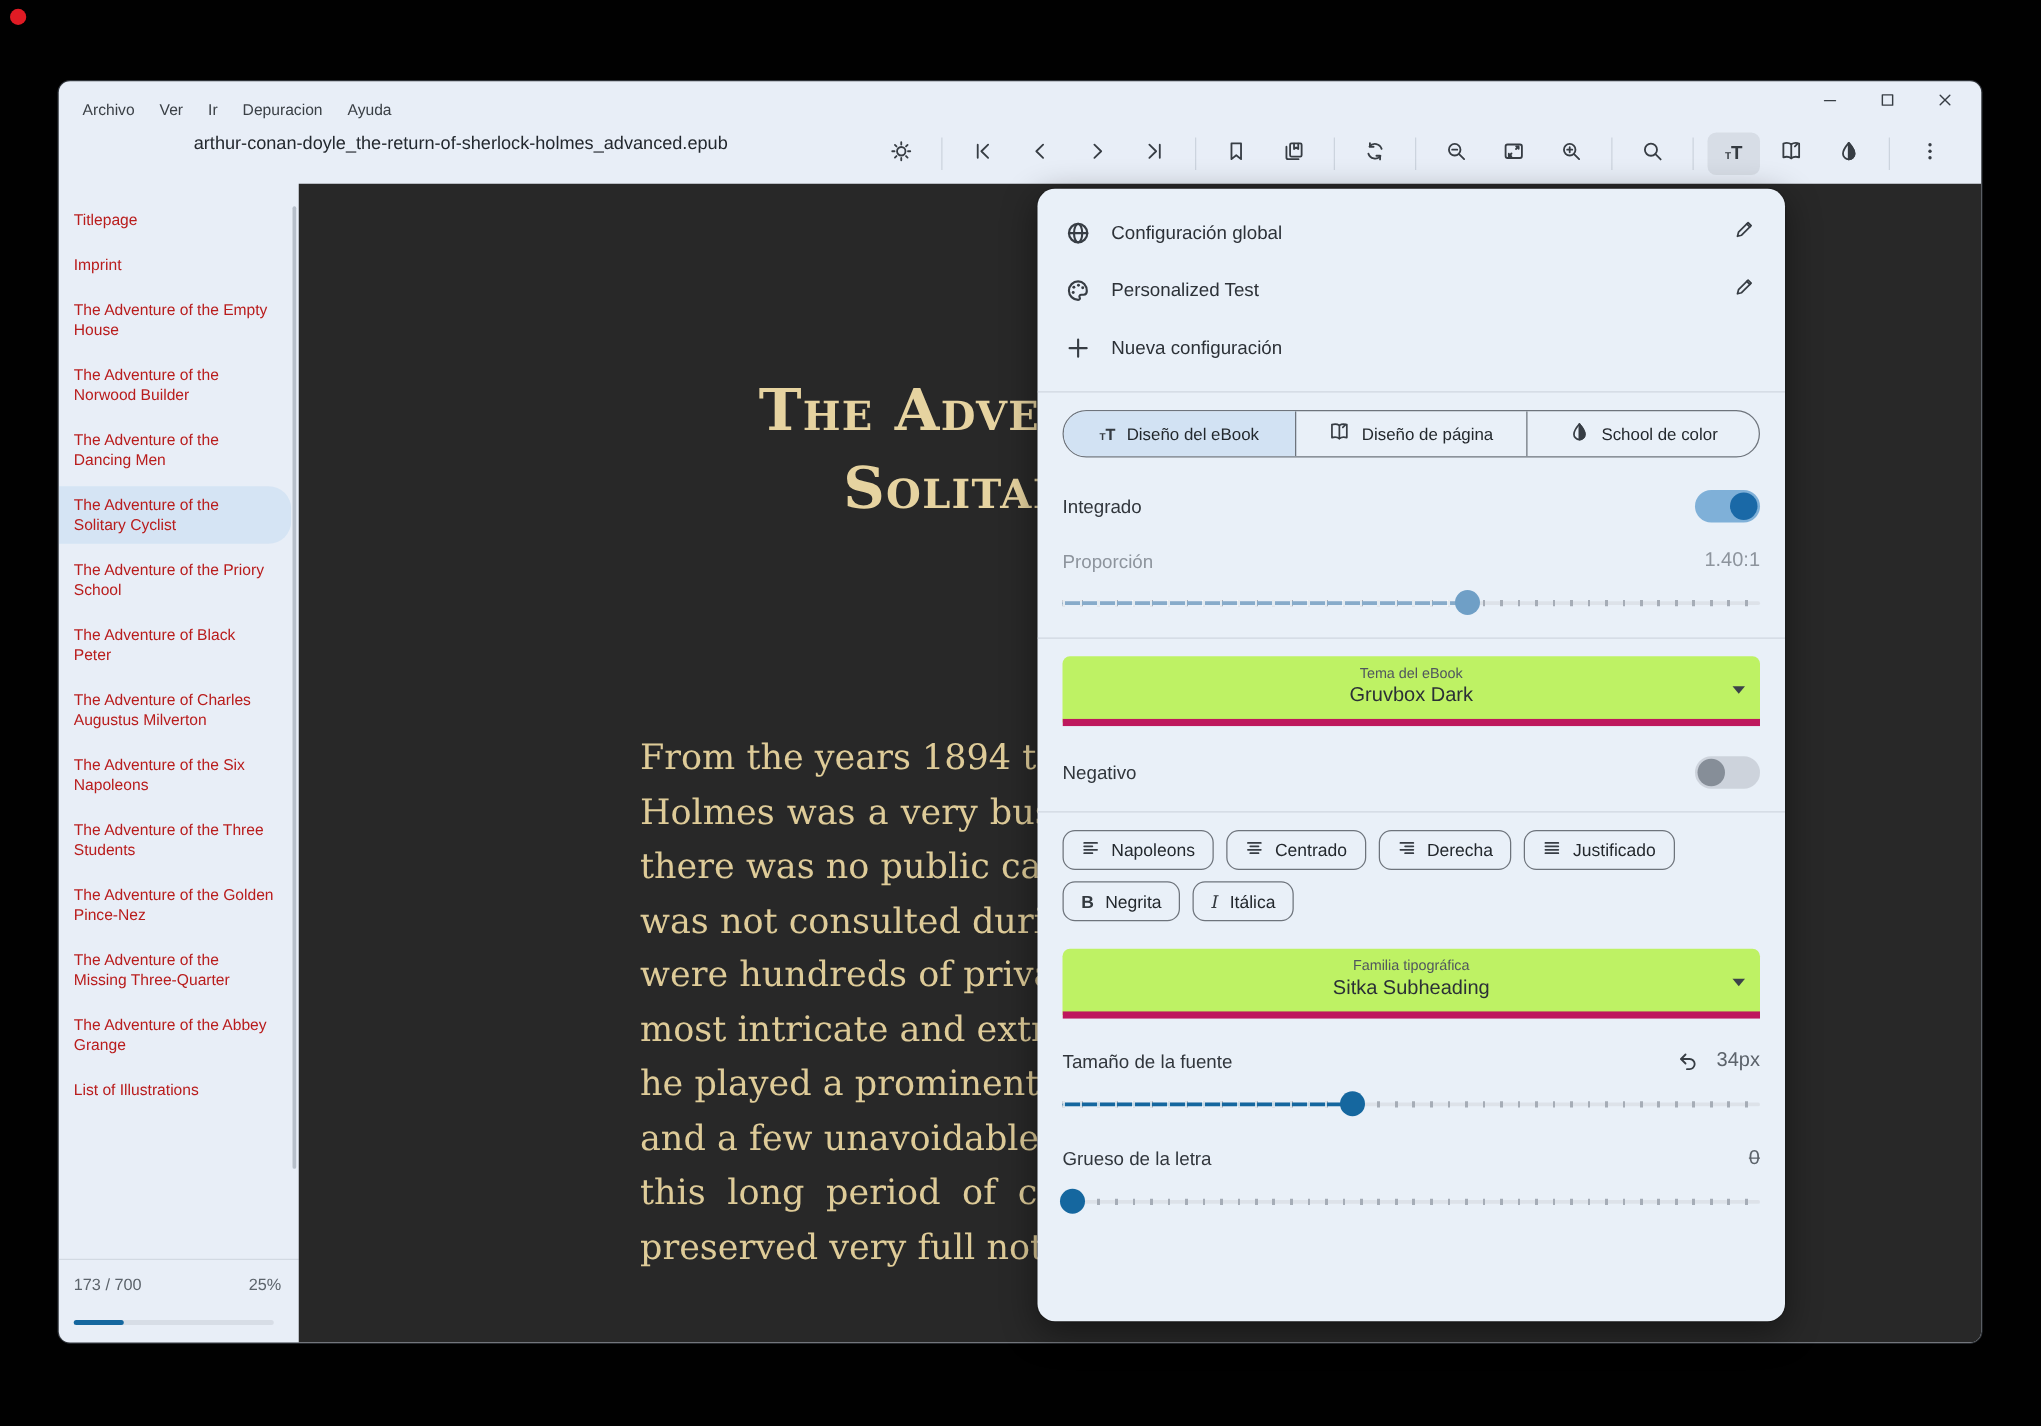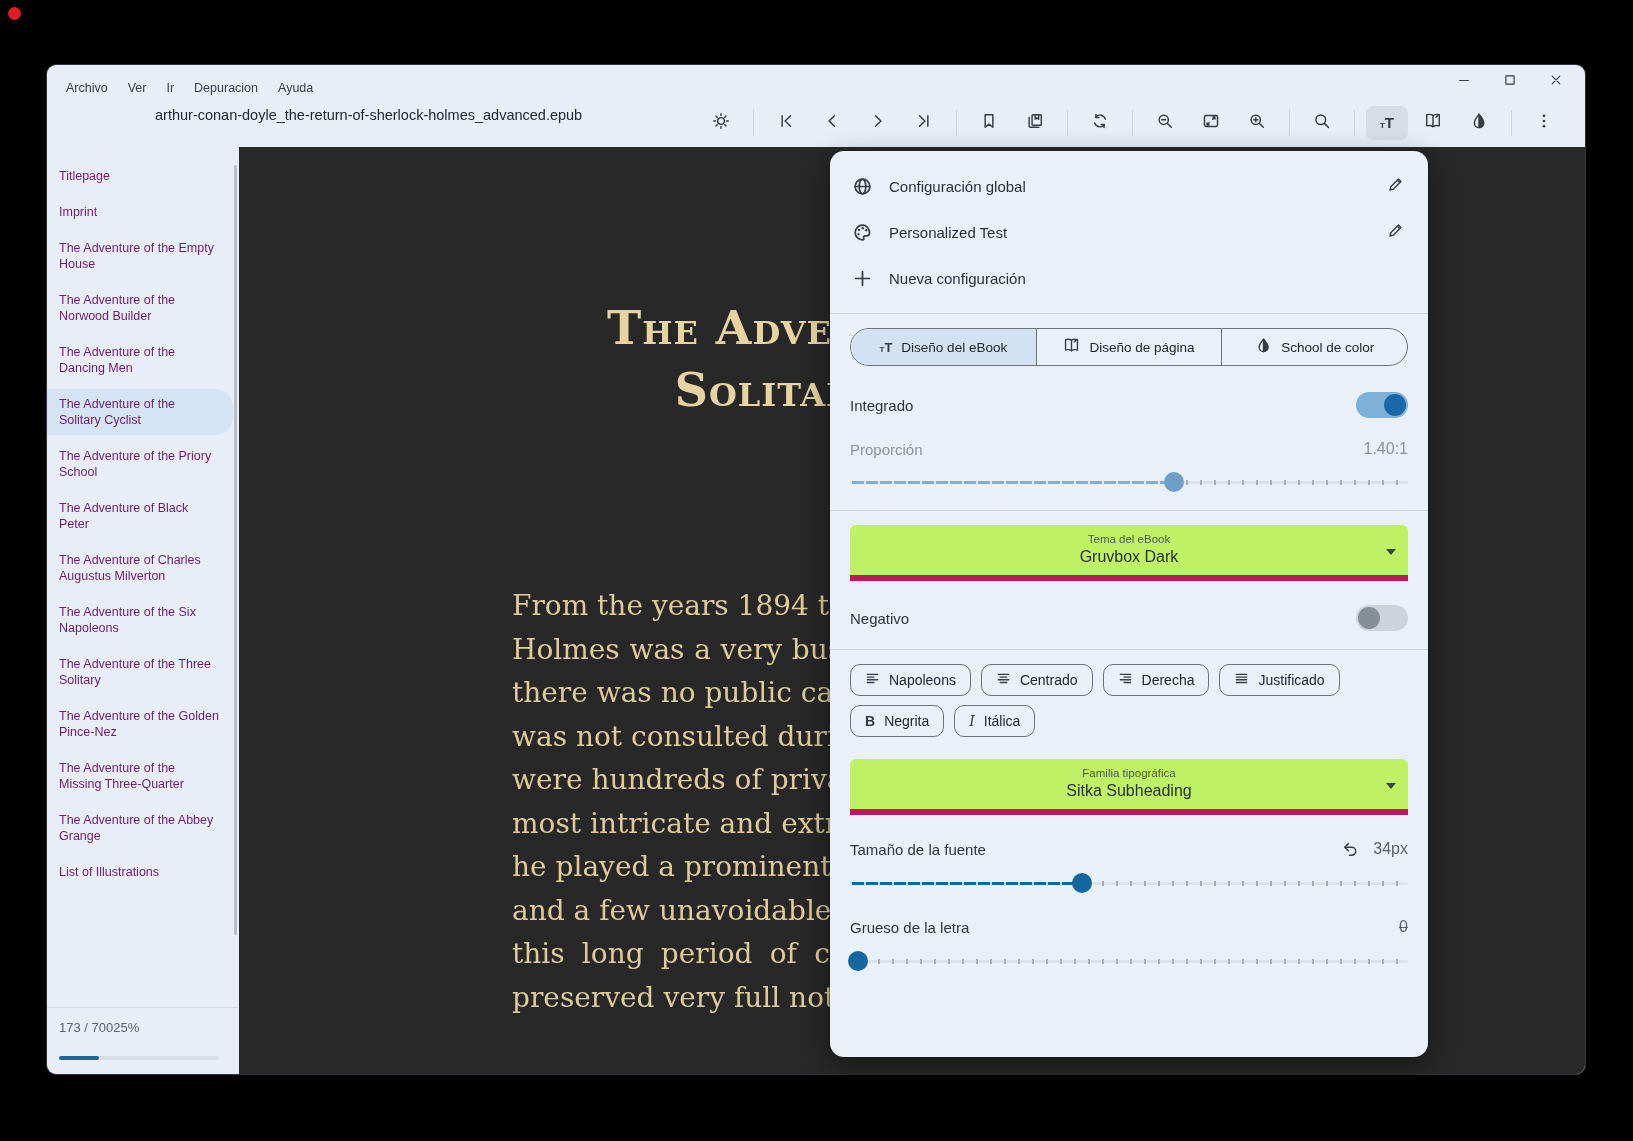--- a/index.html
+++ b/index.html
@@ -26,26 +26,26 @@
   .tb-btn.active{background:#d7dde6;}
   .tb-btn svg{width:18px;height:18px;}
   .tb-divider{width:1px;height:26px;background:#ccd4de;margin:0 9px;}
   .tT{font-size:15px;font-weight:700;color:#343a40;letter-spacing:0;}
   .tT .sm{font-size:11px;font-variant:small-caps;}
 
   
   .winbody{position:relative;display:flex;height:927px;}
   .sidebar{position:relative;width:192px;flex:0 0 192px;}
   .side-list{position:absolute;top:14px;left:0;right:6px;bottom:70px;overflow:hidden;}
-  .side-item{font-size:12.5px;line-height:16px;color:#701a75;padding:7px 14px 7px 12px;margin:0 0 6px 0;
+  .side-item{font-size:12.5px;line-height:16px;color:#b91c1c;padding:7px 14px 7px 12px;margin:0 0 6px 0;
              border-radius:0 18px 18px 0;}
   .side-item.selected{background:#d5e4f4;}
   .side-scrollbar{position:absolute;right:2px;top:18px;width:3px;height:770px;background:#b7bfca;border-radius:2px;}
   .side-status{position:absolute;left:0;right:0;bottom:0;height:66px;border-top:1px solid #d2d9e2;}
-  .status-row{display:flex;justify-content:flex-start;align-items:center;padding:12px 14px 0 12px;
+  .status-row{display:flex;justify-content:space-between;align-items:center;padding:12px 14px 0 12px;
               font-size:13px;color:#5c636b;}
   .progressbar{position:absolute;left:12px;bottom:14px;width:160px;height:4px;background:#d7dde6;border-radius:3px;}
   .progressbar .pfill{height:100%;background:#15679f;border-radius:3px;}
 
   
   .content{position:relative;flex:1;background:#282828;overflow:hidden;}
   .page-title{position:absolute;left:273px;top:150px;width:720px;text-align:center;
               font-family:"DejaVu Serif", serif;font-variant:small-caps;font-weight:700;
               color:#e6d3a0;font-size:46px;line-height:62px;letter-spacing:1px;}
   .page-body{position:absolute;left:273px;top:437px;width:720px;font-family:"DejaVu Serif", serif;
@@ -263,21 +263,21 @@
             <div class="side-item">Titlepage</div>
             <div class="side-item">Imprint</div>
             <div class="side-item">The Adventure of the Empty House</div>
             <div class="side-item">The Adventure of the Norwood Builder</div>
             <div class="side-item">The Adventure of the Dancing Men</div>
             <div class="side-item selected">The Adventure of the Solitary Cyclist</div>
             <div class="side-item">The Adventure of the Priory School</div>
             <div class="side-item">The Adventure of Black Peter</div>
             <div class="side-item">The Adventure of Charles Augustus Milverton</div>
             <div class="side-item">The Adventure of the Six Napoleons</div>
-            <div class="side-item">The Adventure of the Three Solitary</div>
+            <div class="side-item">The Adventure of the Three Students</div>
             <div class="side-item">The Adventure of the Golden Pince-Nez</div>
             <div class="side-item">The Adventure of the Missing Three-Quarter</div>
             <div class="side-item">The Adventure of the Abbey Grange</div>
             <div class="side-item">List of Illustrations</div>
           </div>
         <div class="side-scrollbar"></div>
         <div class="side-status">
           <div class="status-row">
             <span>173 / 700</span>
             <span>25%</span>

